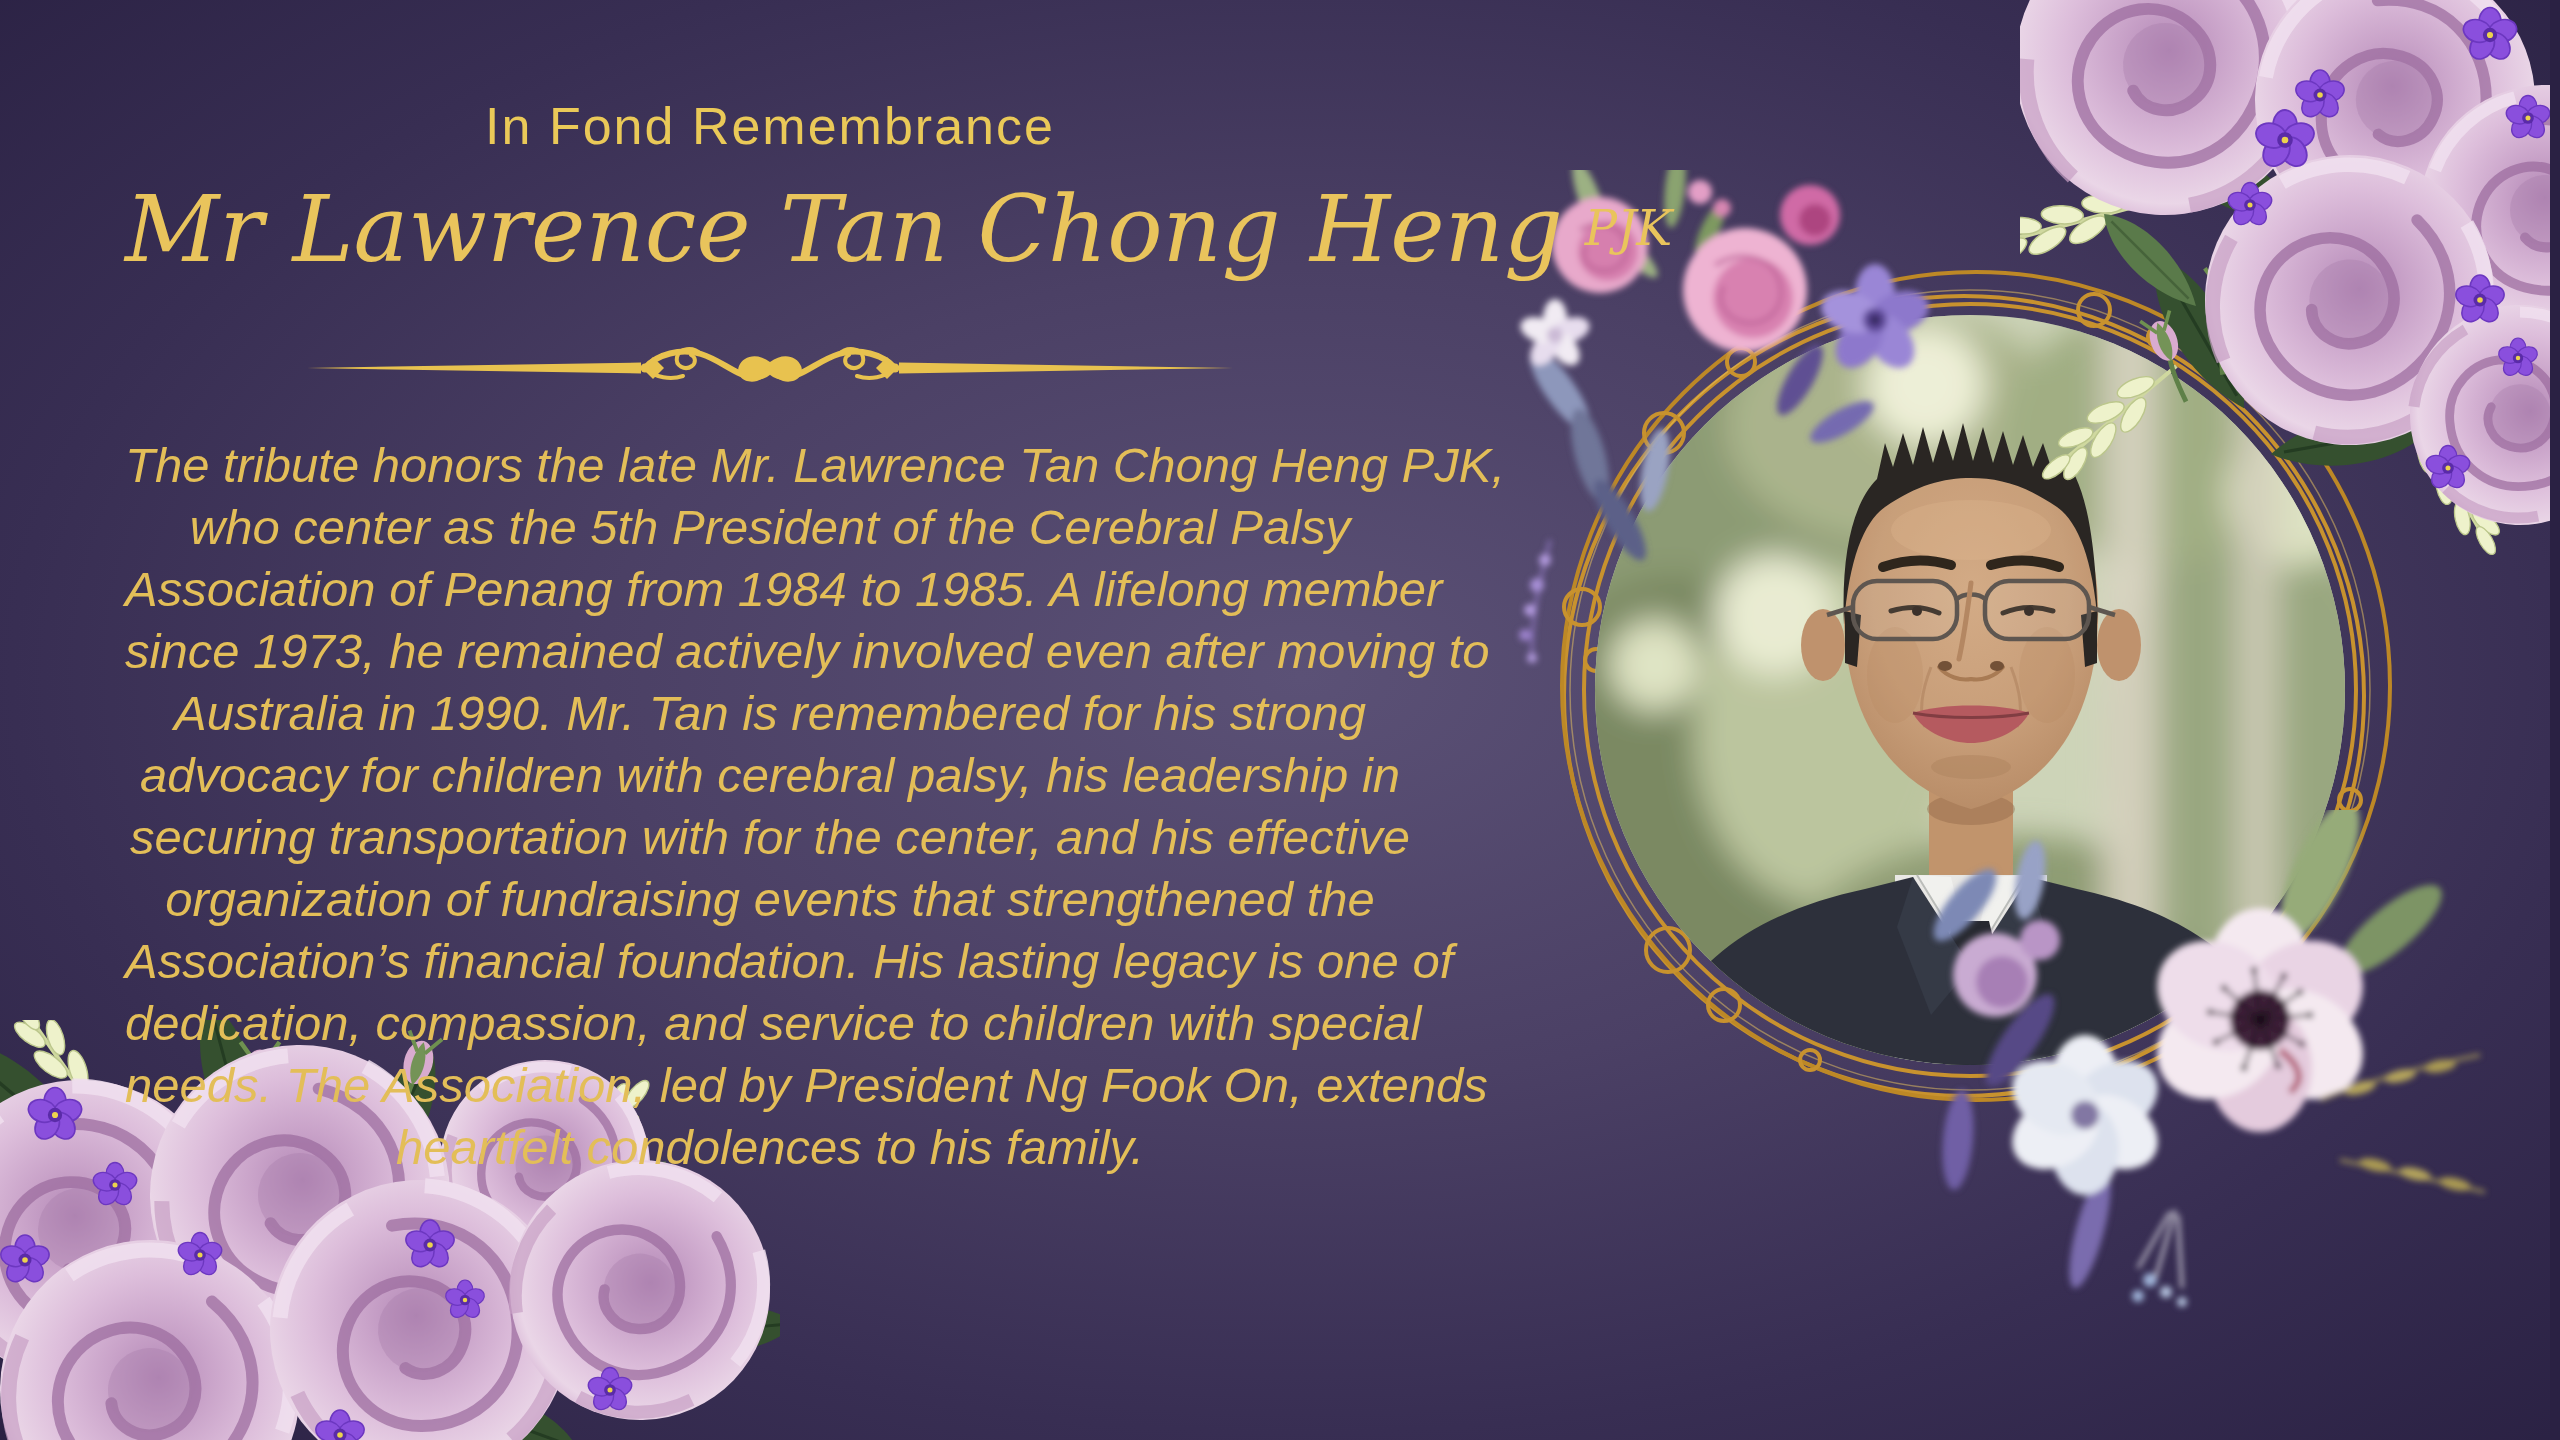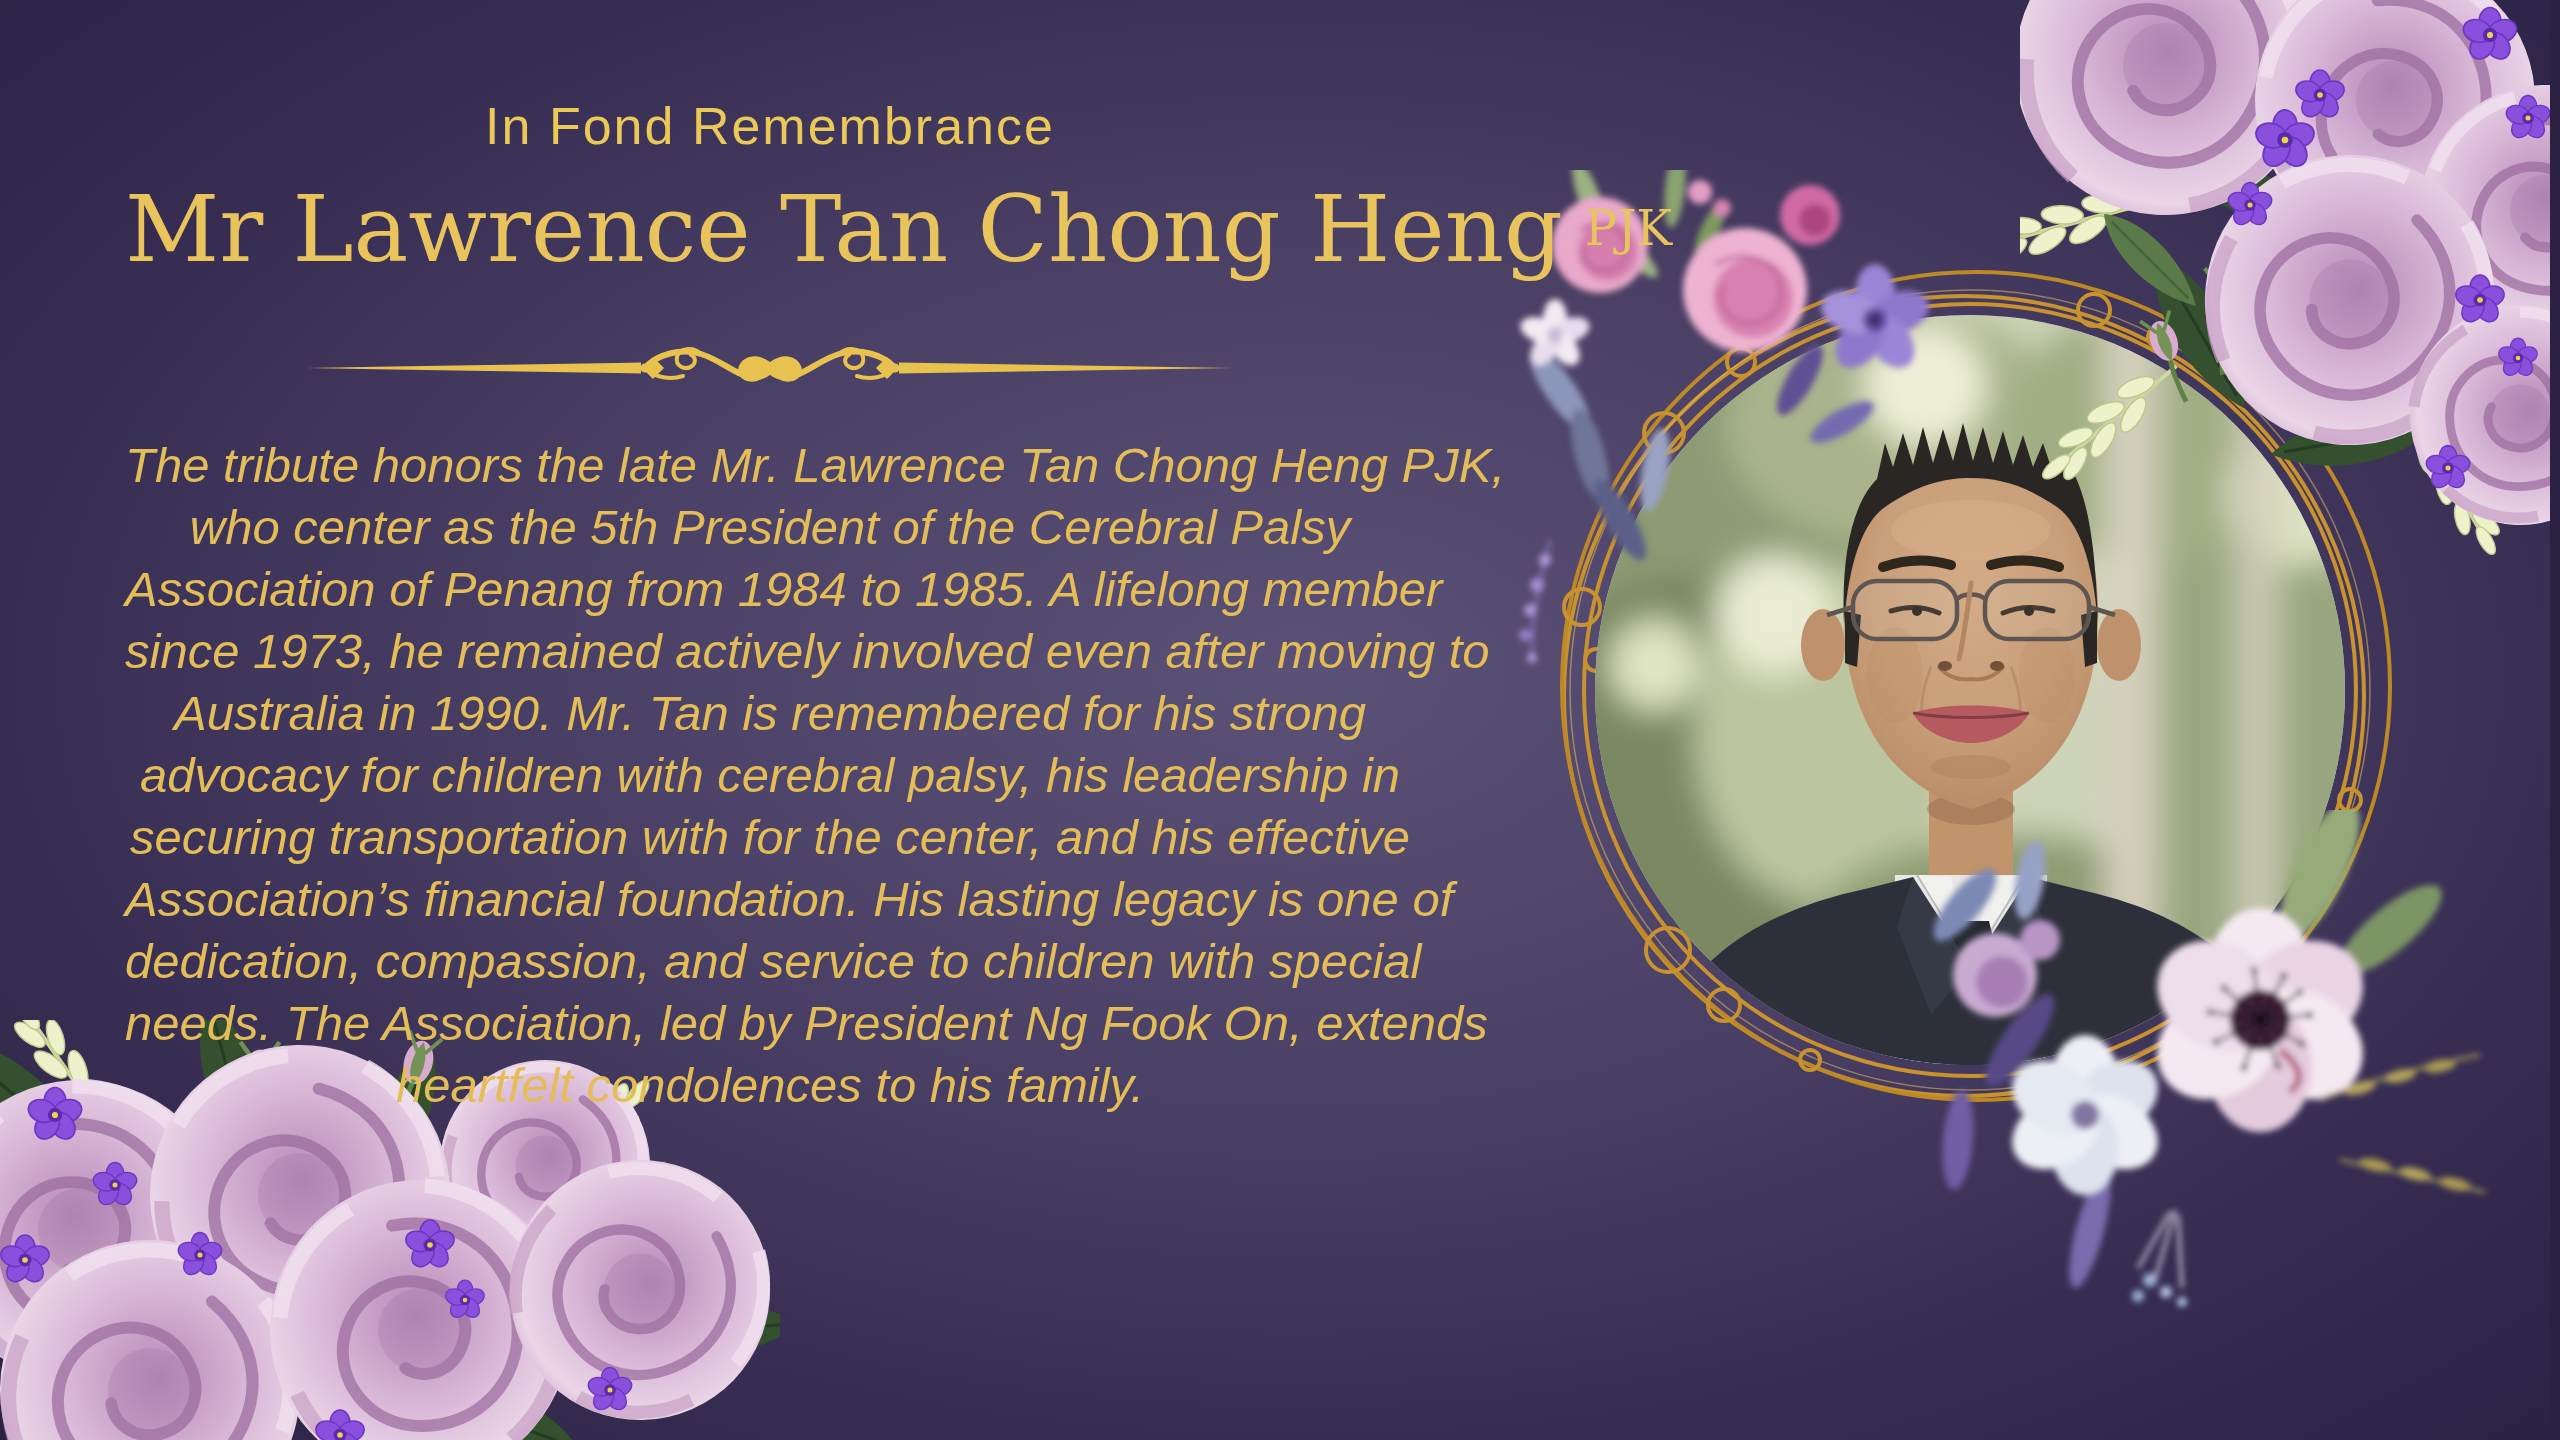--- a/index.html
+++ b/index.html
@@ -24,21 +24,21 @@
   .content {
     left: 125px; top: 0; width: 1290px; height: 1440px;
     z-index: 6; text-align: center; pointer-events: none;
   }
   .kicker {
     position: absolute; top: 96px; left: 0; width: 100%;
     font-size: 52px; letter-spacing: 2px; color: #eac958;
   }
   .name-line {
     position: absolute; top: 176px; left: 0; width: 100%;
-    font-family: "DejaVu Serif", serif; 
+    font-family: "DejaVu Serif", serif; font-style: italic;
     font-size: 92px; color: #e9c45c; white-space: nowrap;
   }
   .name-line .pjk {
     font-size: 48px; margin-left: 22px; position: relative; top: -16px;
   }
   .divider-wrap { position: absolute; top: 336px; left: 180px; width: 930px; height: 64px; }
   .tribute {
     position: absolute; top: 434px; left: 0; width: 100%;
     font-style: italic; font-size: 49px; line-height: 62px; color: #e3be58;
   }
@@ -447,20 +447,21 @@
       </svg>
     </div>
     <div class="tribute">
       <div class="t-line">The tribute honors the late Mr. Lawrence Tan Chong Heng PJK,</div>
       <div class="t-line">who center as the 5th President of the Cerebral Palsy</div>
       <div class="t-line">Association of Penang from 1984 to 1985. A lifelong member</div>
       <div class="t-line">since 1973, he remained actively involved even after moving to</div>
       <div class="t-line">Australia in 1990. Mr. Tan is remembered for his strong</div>
       <div class="t-line">advocacy for children with cerebral palsy, his leadership in</div>
       <div class="t-line">securing transportation with for the center, and his effective</div>
+      <div class="t-line">organization of fundraising events that strengthened the</div>
       <div class="t-line">Association’s financial foundation. His lasting legacy is one of</div>
       <div class="t-line">dedication, compassion, and service to children with special</div>
       <div class="t-line">needs. The Association, led by President Ng Fook On, extends</div>
       <div class="t-line">heartfelt condolences to his family.</div>
     </div>
   </div>
 
 </div>
 
 </body></html>

